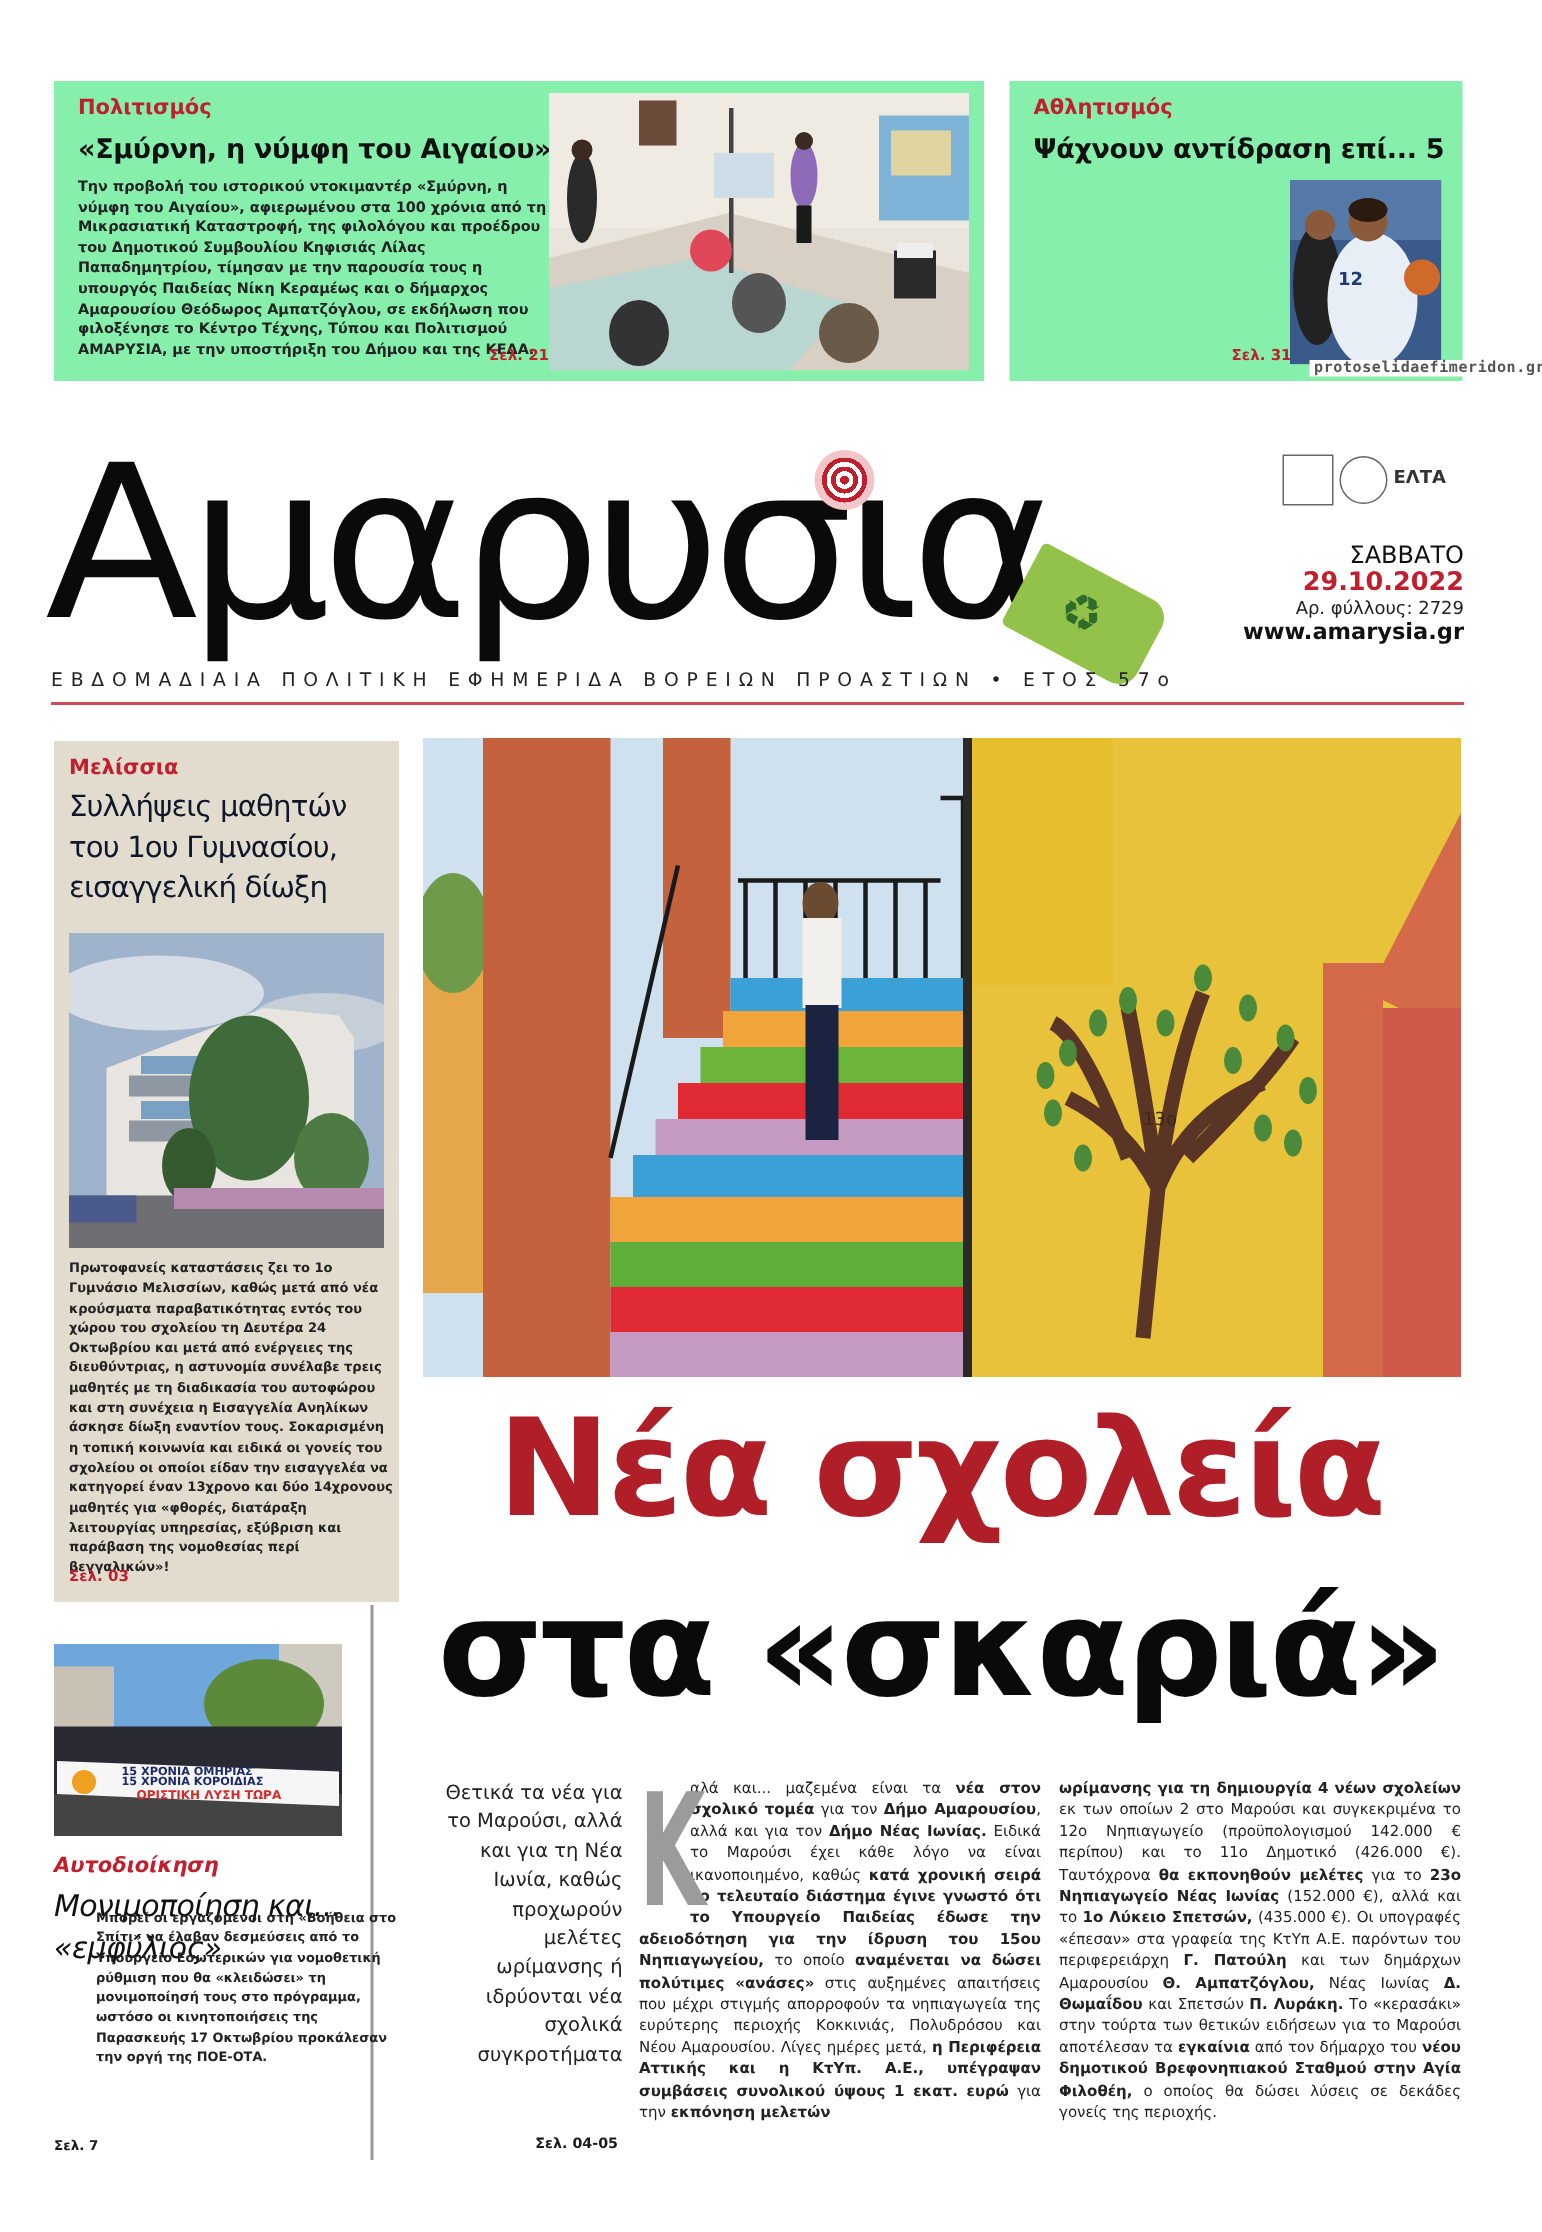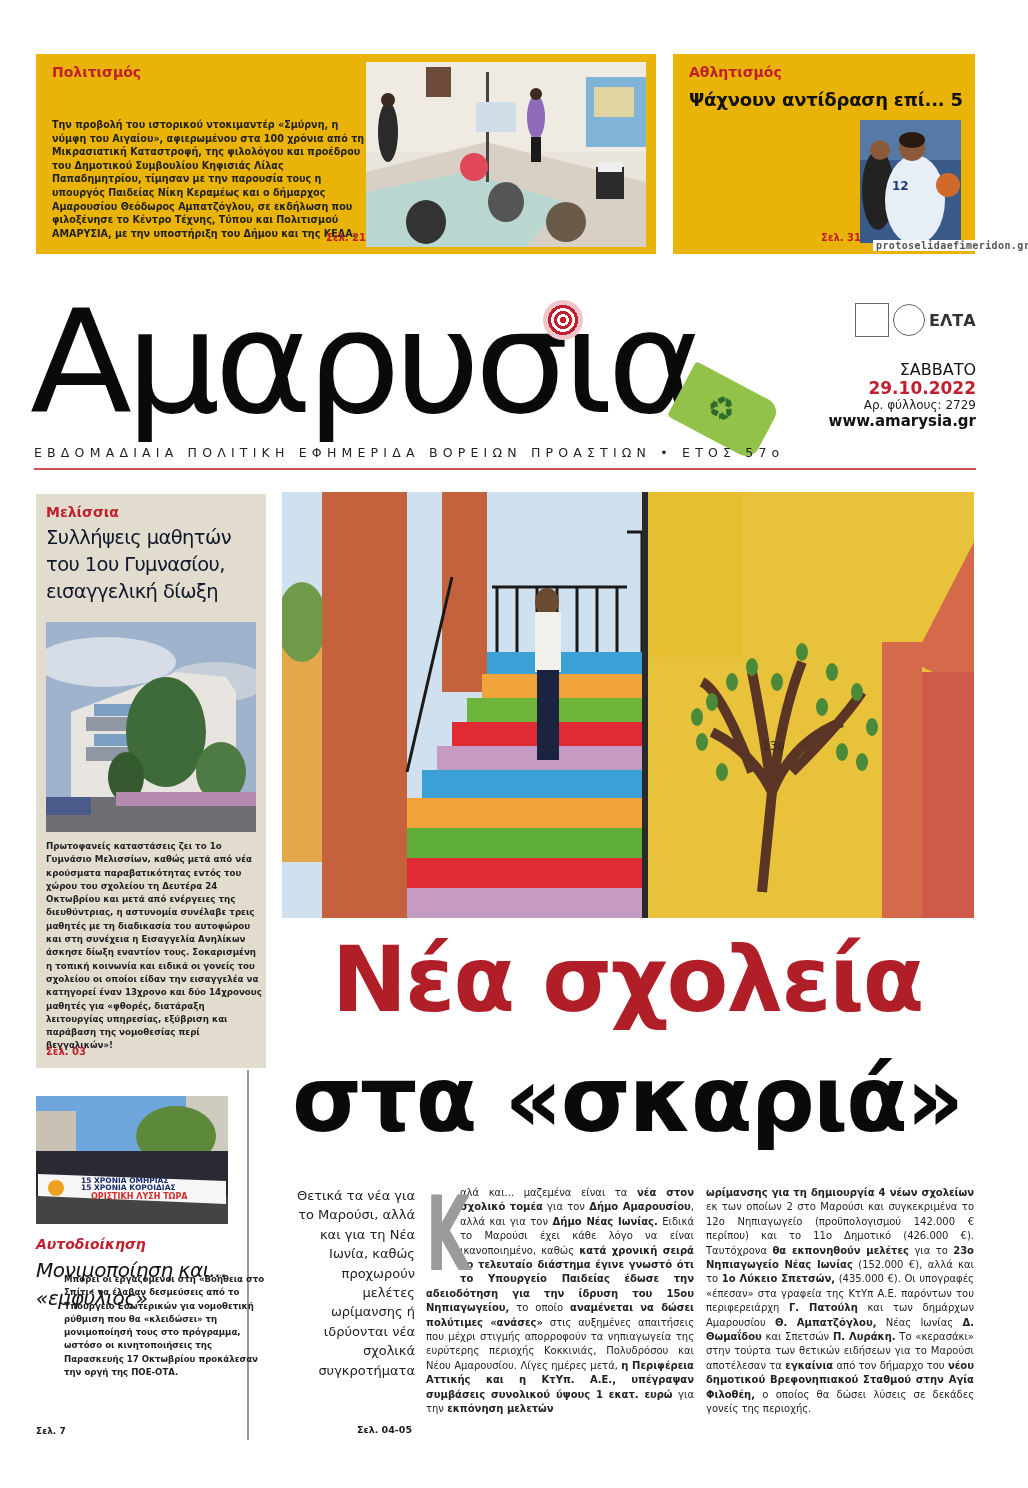--- a/index.html
+++ b/index.html
@@ -3,21 +3,21 @@
 <meta charset="utf-8">
 <style>
   * { box-sizing: border-box; margin: 0; padding: 0; }
   html, body { width: 1028px; height: 1488px; background: #ffffff; overflow: hidden; }
   body { position: relative; font-family: "DejaVu Sans", sans-serif; color: #1a1a1a; }
   .abs { position: absolute; }
   .kicker { color: #c0202e; font-weight: bold; }
   .red { color: #c0202e; }
 
   
-  .teaser { background: #eab308; }
+  .teaser { background: #86efac; }
   #teaser-culture { left: 36px; top: 54px; width: 620px; height: 200px; }
   #teaser-sport { left: 673px; top: 54px; width: 302px; height: 200px; }
   .t-kicker { font-size: 14px; }
   .t-title { font-size: 18px; font-weight: bold; color: #111; margin-top: 3px; letter-spacing: -0.2px; }
   .t-body { font-size: 9.6px; font-weight: bold; line-height: 13.6px; color: #222; }
   .t-page { font-size: 10px; font-weight: bold; text-align: right; }
 
   .photo { overflow: hidden; }
 
   
@@ -25,21 +25,21 @@
   #spiral { left: 543px; top: 300px; width: 40px; height: 40px; border-radius: 50%; background: radial-gradient(circle, #c0202e 0 3px, #fff 3px 6px, #c0202e 6px 9px, #fff 9px 12px, #c0202e 12px 15px, #f2c5c8 15px 20px); }
   #tagline { left: 34px; top: 445px; font-size: 12.5px; letter-spacing: 5.2px; color: #222; }
   #rule { left: 34px; top: 468px; width: 942px; height: 2px; background: #c0202e; opacity: .8; }
 
   #tag { left: 676px; top: 380px; width: 96px; height: 62px; background: #93c24a; transform: rotate(28deg); border-radius: 4px 14px 14px 4px; }
   #tag .rec { position: absolute; left: 30px; top: 12px; font-size: 32px; color: #2f6b2a; line-height: 36px; }
 
   #postal { left: 855px; top: 303px; width: 120px; height: 36px; }
   .postbox { position: absolute; left: 0; top: 0; width: 34px; height: 34px; border: 1px solid #666; font-size: 3px; }
   .postcirc { position: absolute; left: 38px; top: 1px; width: 32px; height: 32px; border: 1px solid #666; border-radius: 50%; }
-  .elta { position: absolute; left: 74px; top: 8px; font-size: 16px; font-weight: bold; color: #333; }
+  .elta { position: absolute; left: 74px; top: 8px; font-size: 12px; font-weight: bold; color: #333; }
 
   #dateblock { right: 52px; top: 360px; text-align: right; }
   .dow { font-size: 16px; letter-spacing: 0px; color: #111; }
   .date { font-size: 17px; font-weight: bold; color: #c0202e; line-height: 19px; }
   .issue { font-size: 12px; color: #222; }
   .web { font-size: 15px; font-weight: bold; color: #111; }
 
   #watermark { left: 873px; top: 240px; font-size: 10px; font-weight: bold; color: #555; letter-spacing: 0.4px; background: #fff; padding: 0 3px; font-family: "DejaVu Sans Mono", monospace; }
 
   
@@ -68,20 +68,21 @@
   #col1 { left: 426px; top: 1186px; width: 268px; }
   #col2 { left: 706px; top: 1186px; width: 268px; }
   #dropcap { left: 426px; top: 1186px; width: 32px; height: 105px; color: #9b9b9b; font-size: 104px; line-height: 96px; font-weight: bold; transform: scaleX(0.55); transform-origin: left top; }
   .b { font-weight: bold; }
 </style>
 </head>
 <body>
 
 <div id="teaser-culture" class="abs teaser">
   <div class="abs kicker t-kicker" style="left:16px;top:10px;">Πολιτισμός</div>
+  <div class="abs t-title" style="left:16px;top:32px;width:320px;">«Σμύρνη, η νύμφη του Αιγαίου»</div>
   <div class="abs t-body" style="left:16px;top:64px;width:314px;">Την προβολή του ιστορικού ντοκιμαντέρ «Σμύρνη, η νύμφη του Αιγαίου», αφιερωμένου στα 100 χρόνια από τη Μικρασιατική Καταστροφή, της φιλολόγου και προέδρου του Δημοτικού Συμβουλίου Κηφισιάς Λίλας Παπαδημητρίου, τίμησαν με την παρουσία τους η υπουργός Παιδείας Νίκη Κεραμέως και ο δήμαρχος Αμαρουσίου Θεόδωρος Αμπατζόγλου, σε εκδήλωση που φιλοξένησε το Κέντρο Τέχνης, Τύπου και Πολιτισμού ΑΜΑΡΥΣΙΑ, με την υποστήριξη του Δήμου και της ΚΕΔΑ.</div>
   <div class="abs t-page red" style="left:250px;top:178px;width:80px;">Σελ. 21</div>
   <div class="abs photo" style="left:330px;top:8px;width:280px;height:185px;">
     <svg width="280" height="185" viewBox="0 0 280 185">
       <rect width="280" height="185" fill="#e9e4dc"></rect>
       <rect x="0" y="0" width="280" height="90" fill="#efeae2"></rect>
       <polygon points="0,110 120,80 280,120 280,185 0,185" fill="#d8d0c4"></polygon>
       <rect x="220" y="15" width="60" height="70" fill="#7fb4d8"></rect>
       <rect x="228" y="25" width="40" height="30" fill="#e0d4a0"></rect>
       <polygon points="0,130 100,110 200,140 160,185 0,185" fill="#b9d6d0"></polygon>

